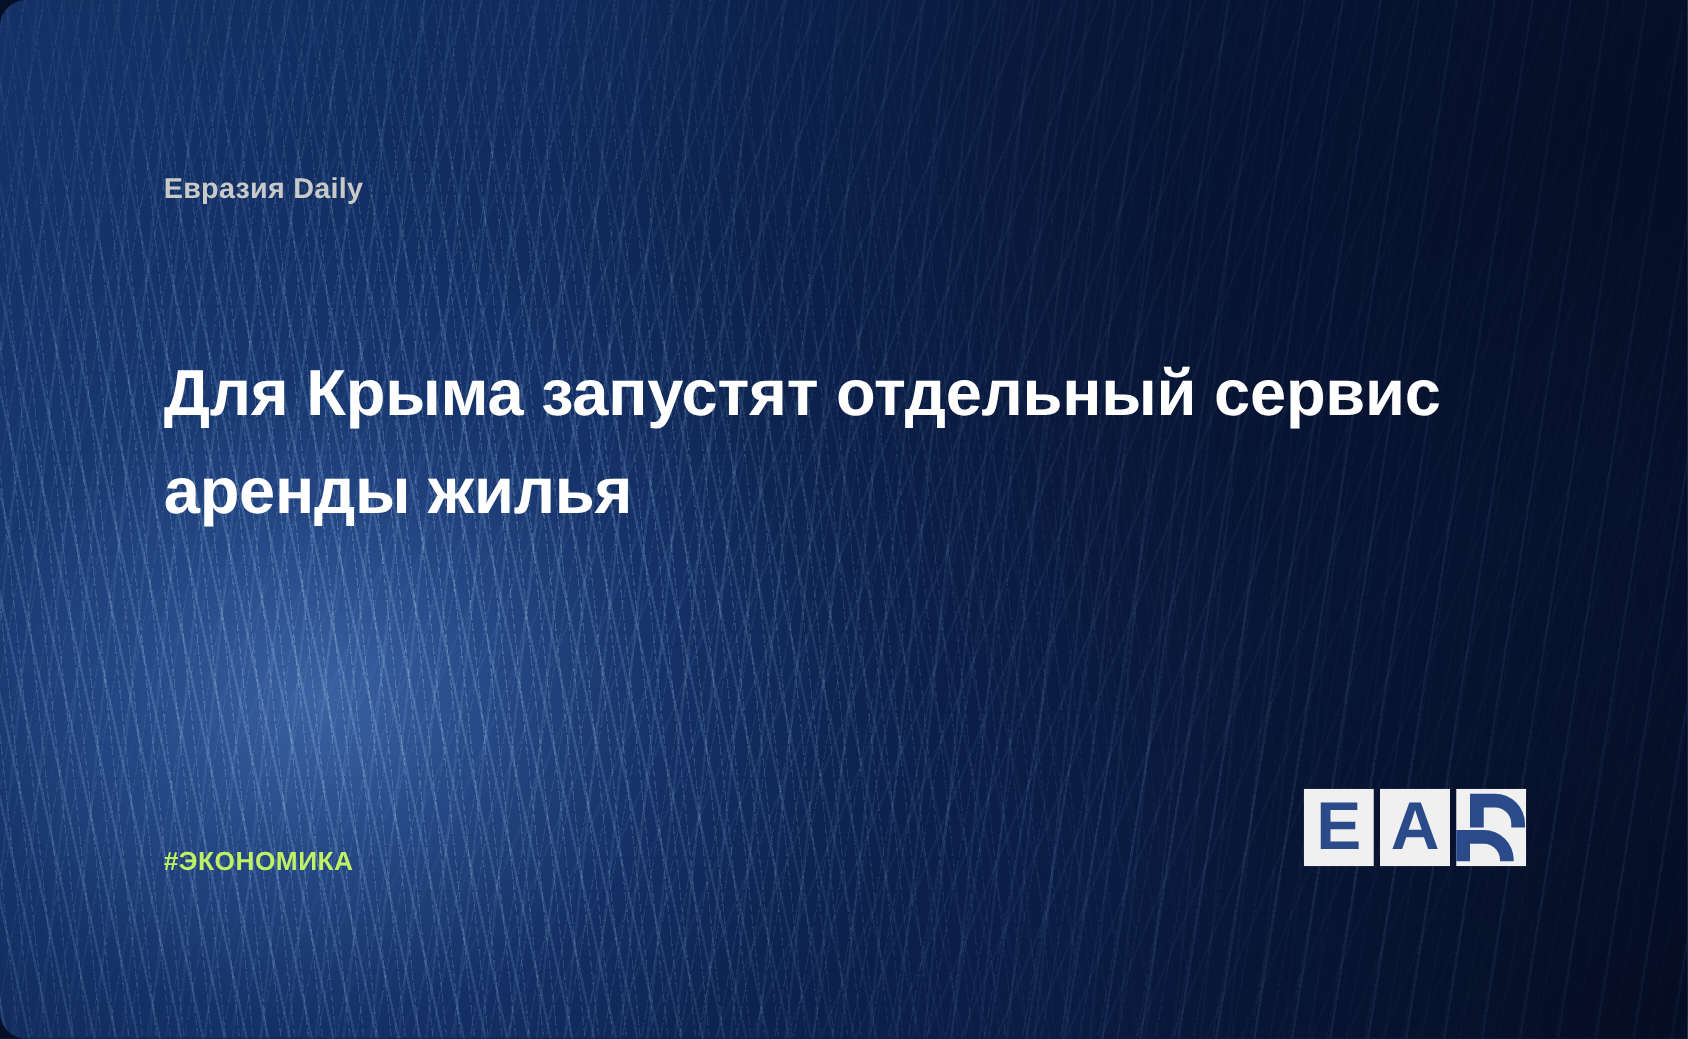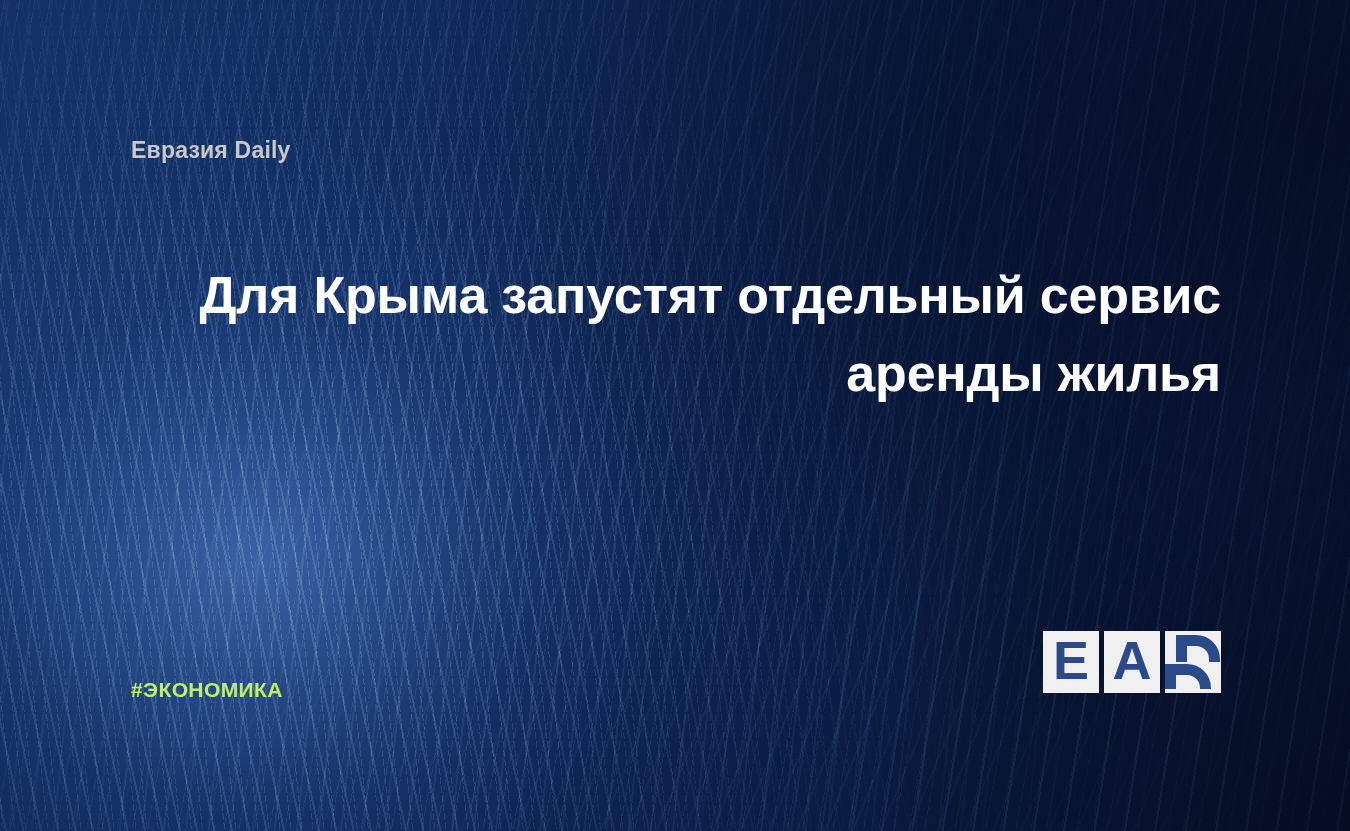--- a/index.html
+++ b/index.html
@@ -10,20 +10,21 @@
   body {
     font-family: "Liberation Sans", "DejaVu Sans", sans-serif;
   }
 
   #card {
     position: relative;
     width: 1350px;
     height: 831px;
     overflow: hidden;
     background: #0b2254;
+    border-radius: 21px;
   }
 
   
   .bg-layer {
     position: absolute;
     inset: 0;
     pointer-events: none;
   }
 
   
@@ -186,29 +187,28 @@
     font-size: 23px;
     font-weight: bold;
     color: #c9c9c9;
     letter-spacing: 0.2px;
     white-space: nowrap;
   }
 
   #headline {
     position: absolute;
     left: 131px;
-    top: 256px;
+    top: 276px;
     width: 1090px;
     margin: 0;
     font-size: 52px;
     line-height: 78px;
     font-weight: bold;
     color: #ffffff;
     letter-spacing: -0.2px;
-    text-align: right;
   }
 
   #category-tag {
     position: absolute;
     left: 131px;
     top: 678px;
     font-size: 21px;
     font-weight: bold;
     color: #bef264;
     letter-spacing: 0.4px;

